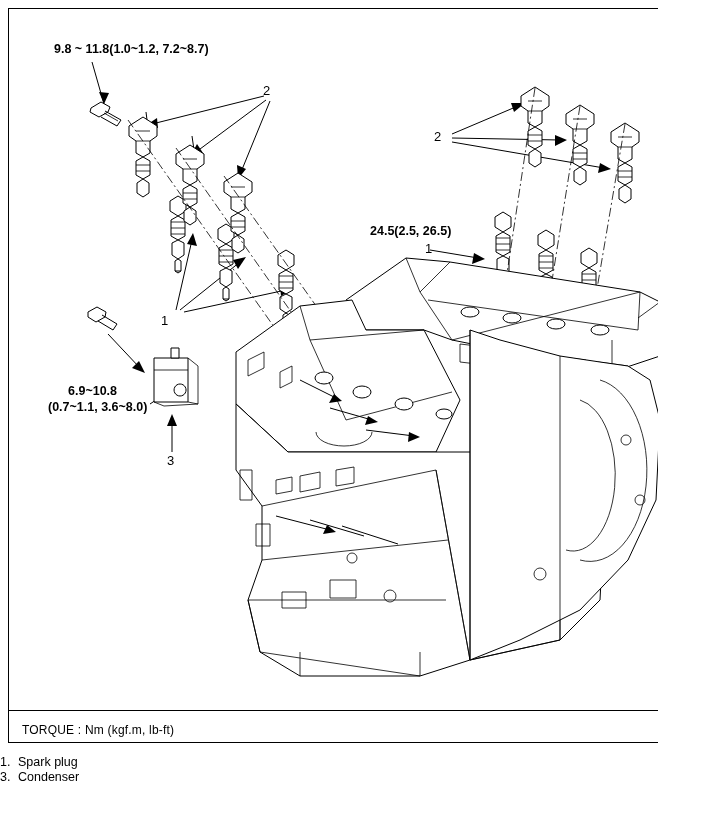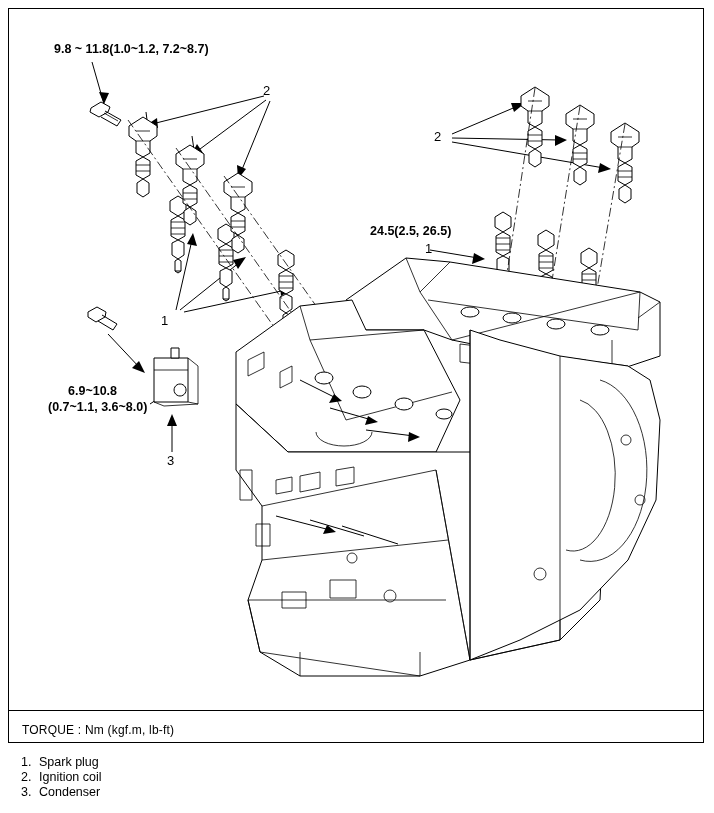--- a/index.html
+++ b/index.html
@@ -10,21 +10,20 @@
   body {
     font-family: "Liberation Sans", sans-serif;
     color: #000;
   }
   #page {
     position: relative;
     width: 658px;
     height: 813px;
     background: #ffffff;
     overflow: hidden;
-    padding-left: 48px;
   }
   
   .frame {
     position: absolute;
     left: 8px;
     top: 8px;
     width: 696px;
     height: 735px;
     border: 1px solid #000;
     box-sizing: border-box;
@@ -39,21 +38,21 @@
   }
   .torque-label {
     position: absolute;
     left: 22px;
     top: 723px;
     font-size: 12px;
     letter-spacing: 0.2px;
   }
   .legend {
     position: absolute;
-    left: 21px;
+    left: 0;
     top: 755px;
     width: 300px;
     font-size: 12.5px;
     line-height: 15px;
   }
   .legend div {
     white-space: nowrap;
   }
   .legend .num {
     display: inline-block;
@@ -350,17 +349,16 @@
   <div class="idx" style="left:161px; top:313px;">1</div>
   <div class="idx" style="left:167px; top:453px;">3</div>
   <div class="idx" style="left:434px; top:129px;">2</div>
   <div class="idx" style="left:425px; top:241px;">1</div>
 
   <div class="torque-divider"></div>
   <div class="torque-label">TORQUE : Nm (kgf.m, lb-ft)</div>
 
   <div class="legend">
     <div><span class="num">1.</span><span>Spark plug</span></div>
-    <div><span class="num">2.</span><span>Ignition coil</span></div>
     <div><span class="num">3.</span><span>Condenser</span></div>
   </div>
 
 </div>
 
 </body></html>

